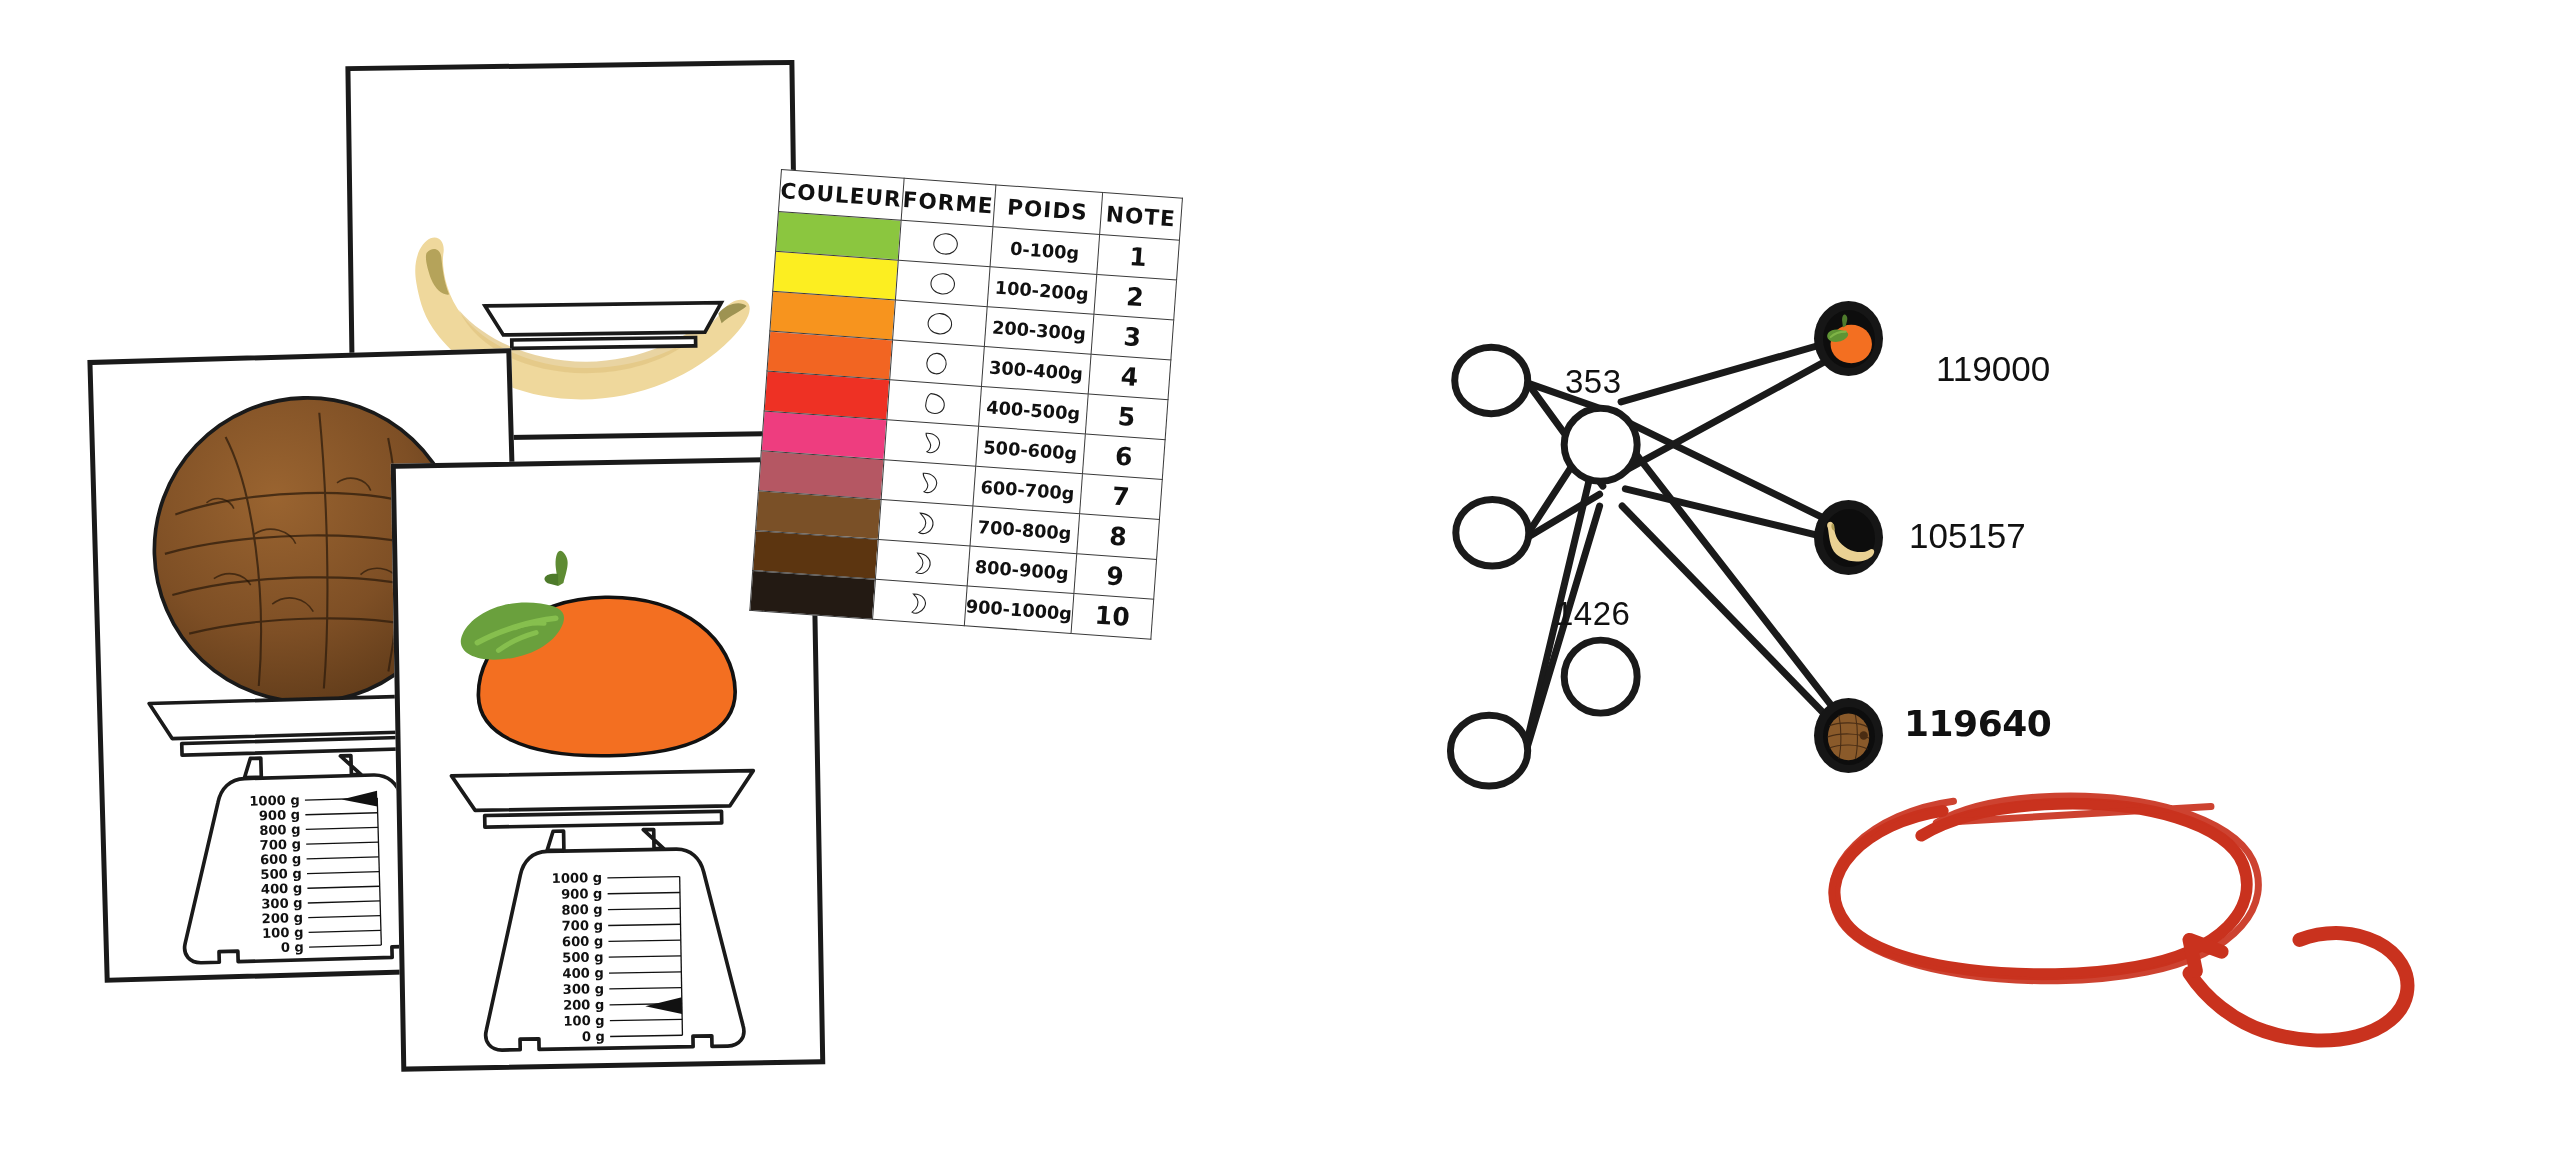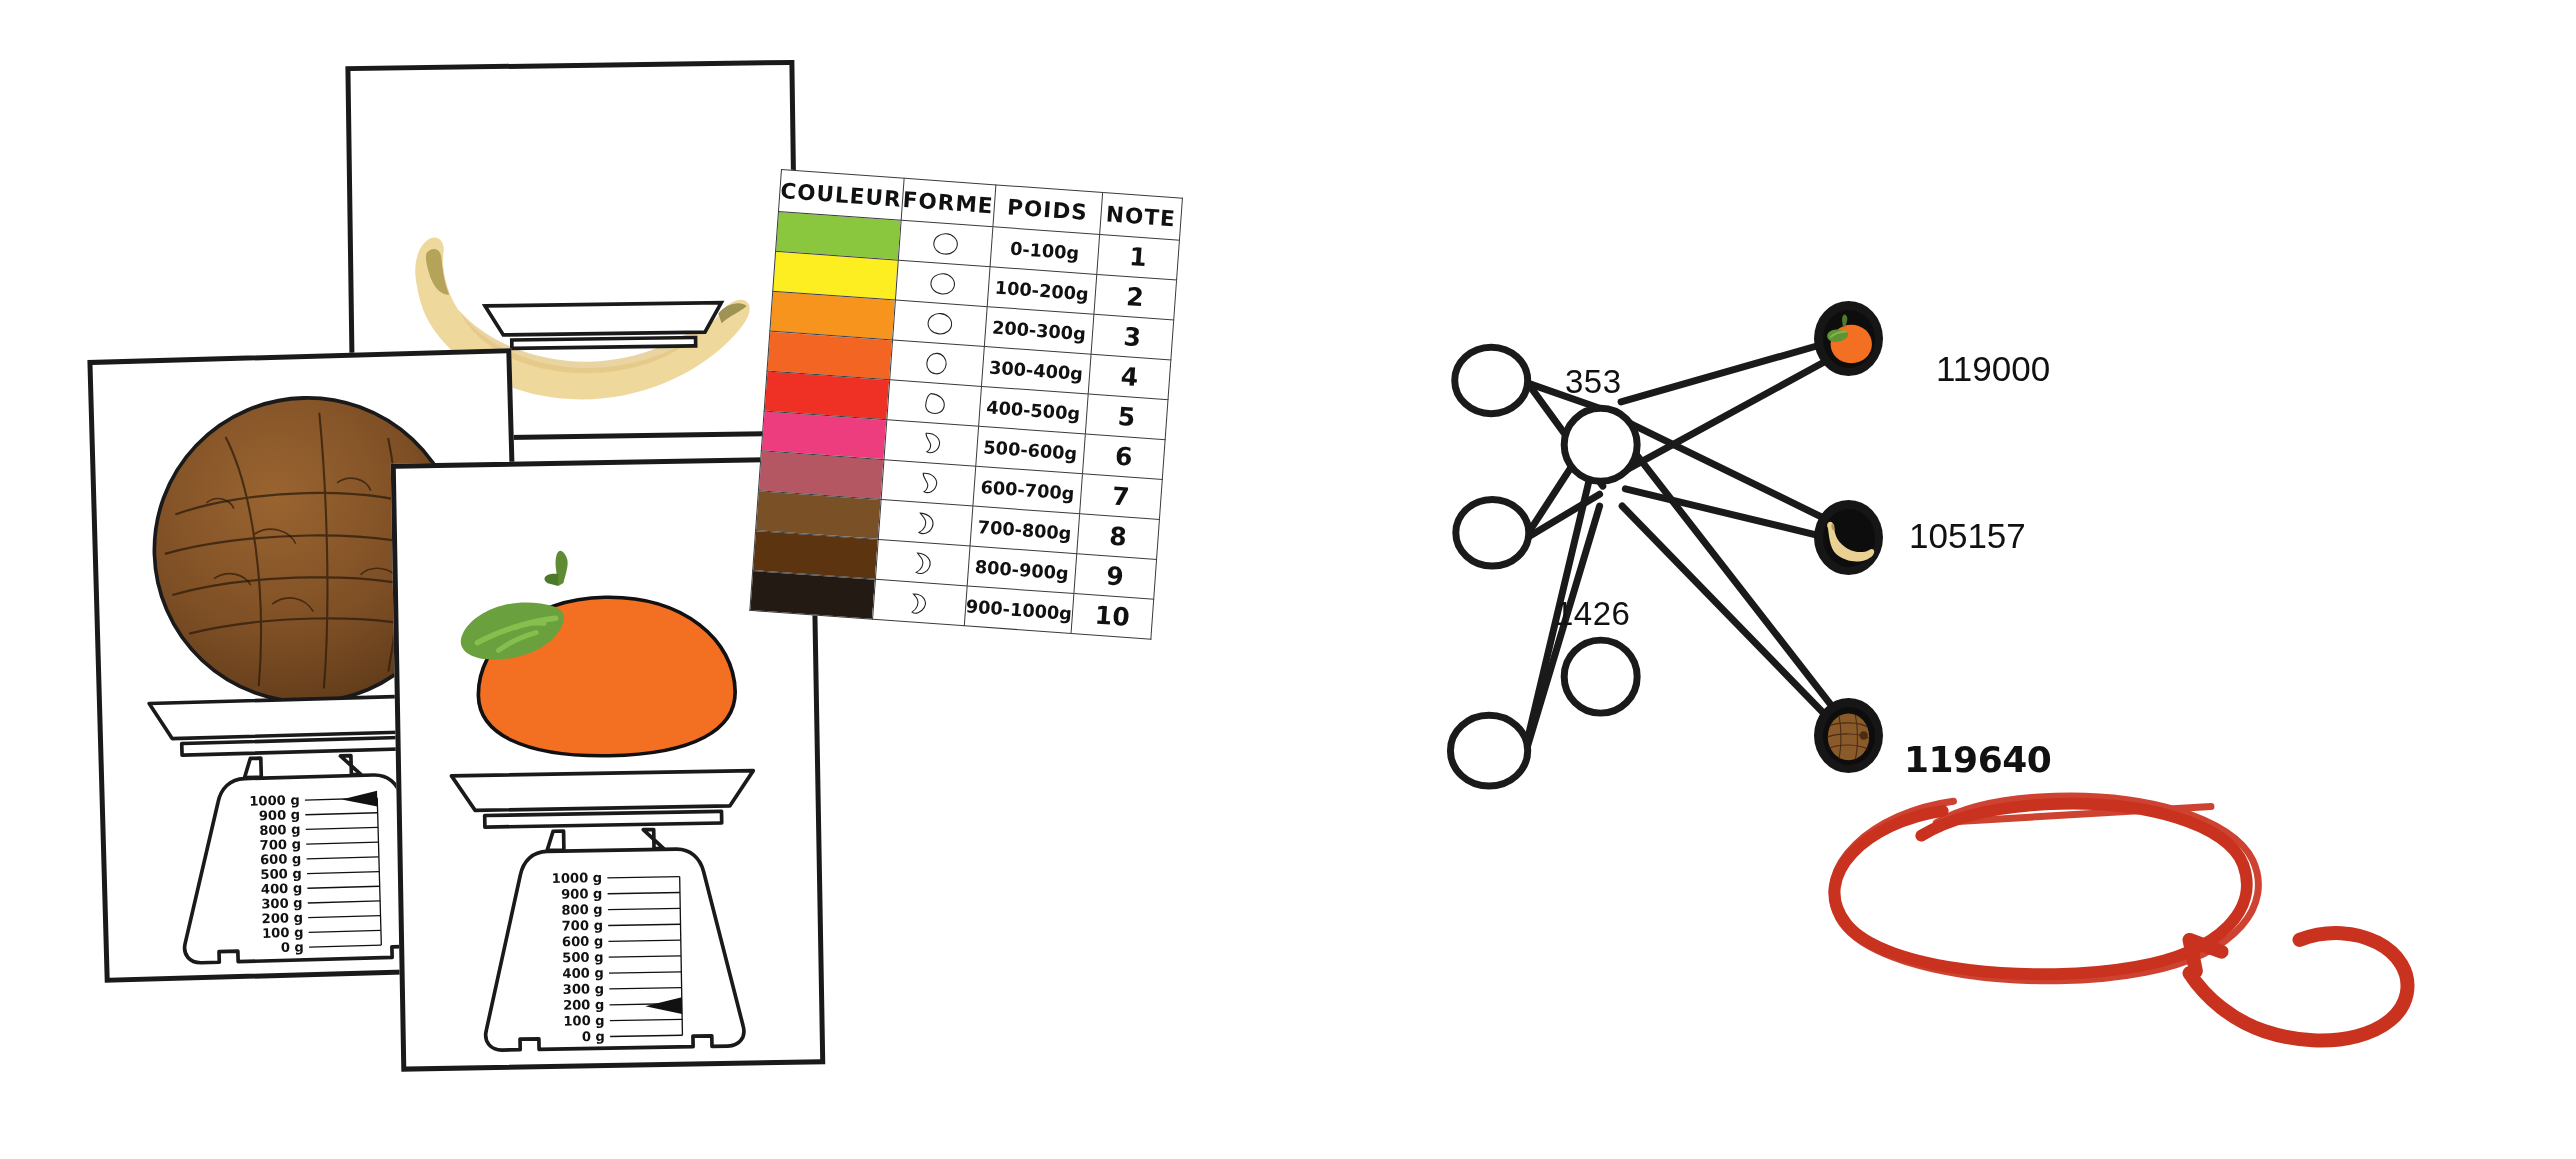--- a/index.html
+++ b/index.html
@@ -401,21 +401,21 @@
             <path d="M22 36 C36 30 66 30 78 38"></path>
             <path d="M20 52 C36 46 66 46 80 54"></path>
             <path d="M22 68 C38 62 64 62 78 70"></path>
             <path d="M36 20 C40 40 40 66 36 84"></path>
             <path d="M60 20 C64 40 64 66 60 84"></path>
           </g>
           <ellipse cx="72" cy="50" rx="6" ry="6" fill="#4A2C12"></ellipse>
         </svg>
       </div>
     </div>
-    <div class="out-val bold" style="left:680px;top:438px;">119640</div>
+    <div class="out-val bold" style="left:680px;top:402px;">119640</div>
   </div>
 
   <div id="annot">
     <svg viewBox="0 0 1400 560" preserveAspectRatio="none">
       <g fill="none" stroke="#C9321E" stroke-linecap="round" stroke-linejoin="round">
         <path d="M240 130 C100 150 -10 250 60 340 C130 430 420 452 600 420 C760 392 830 312 800 230
                  C772 156 620 108 430 118 C320 124 250 146 200 176" stroke-width="22"></path>
         <path d="M260 112 C110 132 -6 234 46 330 C104 436 420 470 620 430 C790 396 856 304 818 222
                  C782 144 614 92 420 104 C330 110 268 128 228 152 L740 122" stroke-width="13" opacity="0.92"></path>
         <path d="M905 370 C1010 330 1120 390 1105 470 C1090 548 960 580 840 540 C780 520 730 478 700 432" stroke-width="26"></path>

